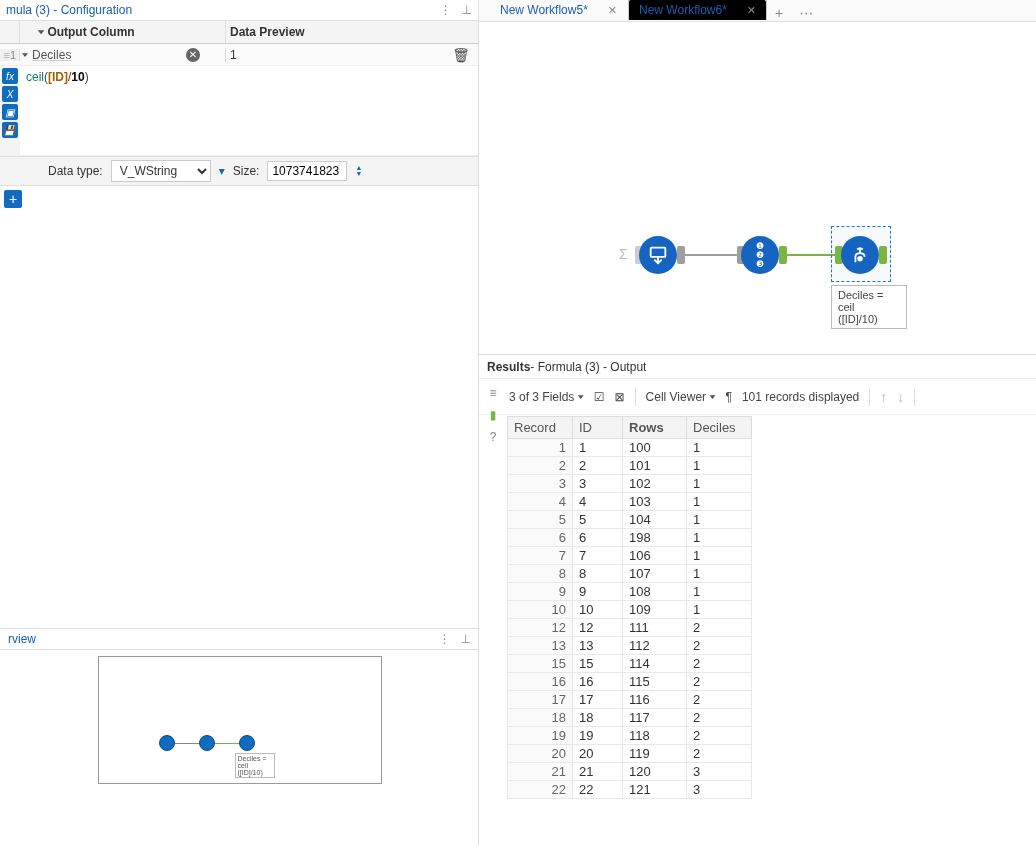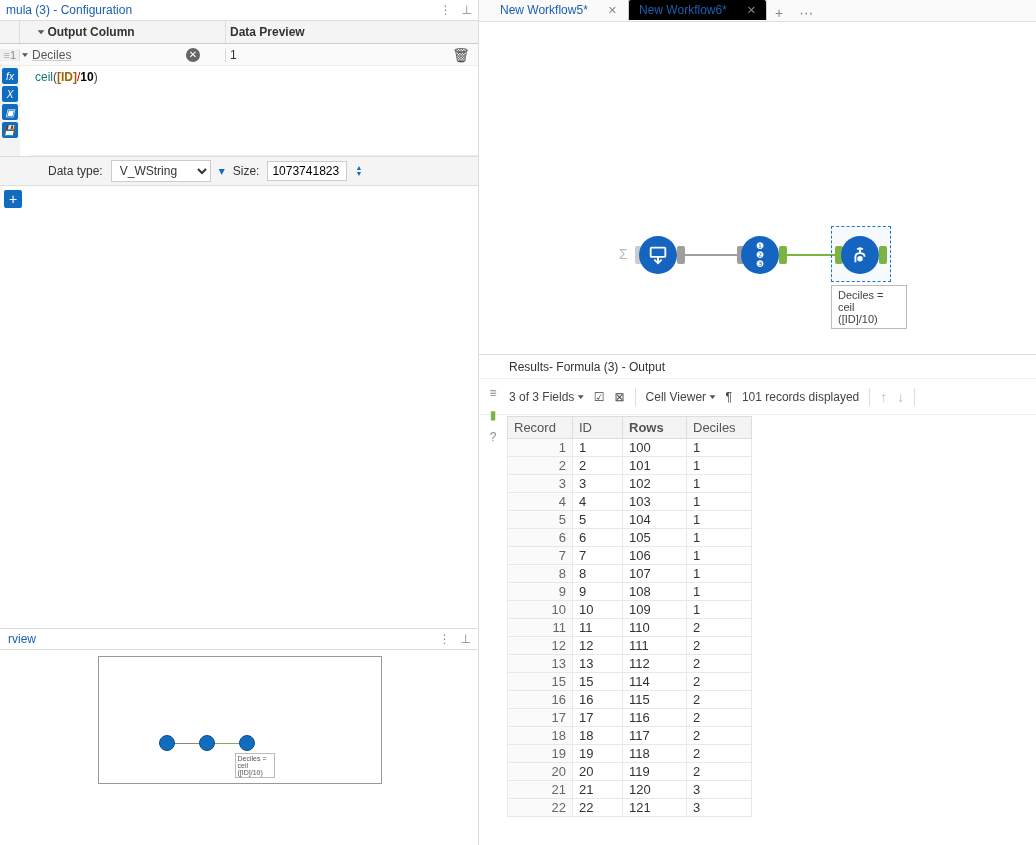--- a/index.html
+++ b/index.html
@@ -15,21 +15,21 @@
 .gh-gut { width: 20px; border-right: 1px solid #ddd; }
 .gh-out { width: 206px; border-right: 1px solid #ddd; font-weight: bold; display: flex; align-items: center; padding-left: 18px; }
 .gh-prev { flex: 1; font-weight: bold; display: flex; align-items: center; padding-left: 4px; }
 .row-output { display: flex; height: 22px; align-items: center; border-bottom: 1px solid #eee; background: #fafafa; }
 .rg { width: 20px; background: #f0f0f0; display: flex; align-items: center; justify-content: flex-end; padding-right: 3px; color: #888; font-size: 11px; border-right: 1px solid #ddd;}
 .rf { width: 206px; display: flex; align-items: center; gap: 4px; padding-left: 2px; border-right: 1px solid #ddd;}
 .rf input { border: none; background: transparent; font-size: 12px; color: #555; width: 150px; text-decoration: underline; text-decoration-color: #ccc;}
 .clearx { width: 14px; height: 14px; background: #666; border-radius: 50%; color: #fff; display: flex; align-items: center; justify-content: center; font-size: 10px; }
 .rprev { flex: 1; padding-left: 4px; color: #333; display:flex; align-items:center;}
 .trash { margin-left: auto; margin-right: 8px; color: #444; font-size: 14px;}
-.expr-row { display: flex; gap: 9px; }
+.expr-row { display: flex; }
 .icon-col { width: 20px; background: #f4f4f4; display: flex; flex-direction: column; align-items: center; gap: 2px; padding-top: 2px;}
 .icon-btn { width: 16px; height: 16px; background: #0f6cbf; color: #fff; font-size: 10px; font-style: italic; display: flex; align-items: center; justify-content: center; border-radius: 2px; }
 .expr-area { flex: 1; height: 90px; padding: 4px 6px; font-family: Consolas, monospace; font-size: 12px; border-bottom: 1px solid #eee;}
 .tok-fn { color: #0f766e; }
 .tok-bk { color: #444; }
 .tok-fld { color: #a16207; font-weight: bold; }
 .tok-op { color: #b30000; }
 .tok-num { color: #000; font-weight: bold; }
 .dtype-row { display: flex; align-items: center; height: 30px; background: #f4f4f4; padding-left: 48px; gap: 8px; border-top: 1px solid #ddd; border-bottom: 1px solid #ddd;}
 .dtype-row select, .dtype-row input { font-size: 12px; padding: 2px 4px; border: 1px solid #ccc; background: #fff; }
@@ -54,21 +54,21 @@
 .tab-add { color: #888; padding: 0 8px; font-size: 14px;}
 .canvas { height: 333px; position: relative; background: #fff; border-bottom: 1px solid #ddd; }
 .cnv-node { position: absolute; width: 38px; height: 38px; border-radius: 50%; background: #1565c0; display: flex; align-items: center; justify-content: center; color: #fff; font-size: 14px;}
 .cnv-sel { position: absolute; border: 1px dashed #1976d2; background: rgba(25,118,210,0.04);}
 .cnv-anno { position: absolute; border: 1px solid #bbb; padding: 3px 6px; font-size: 11px; color: #444; background: #fefefe;}
 .anchor { position: absolute; width: 8px; height: 18px; border-radius: 2px;}
 .wire { position: absolute; height: 2px;}
 .sigma { position:absolute; color:#bbb; font-size:14px;}
 
 .results-hdr { height: 24px; display: flex; align-items: center; padding: 0 8px; border-bottom: 1px solid #eee; color: #333; font-size: 12px;}
-.results-hdr b { font-weight: normal; margin-left: 22px; }
+.results-hdr b { font-weight: bold; }
 .res-toolbar { height: 36px; display: flex; align-items: center; padding: 0 12px 0 30px; gap: 10px; border-bottom: 1px solid #eee; color: #444; text-align: center;}
 .vbar { width: 1px; height: 18px; background: #ddd;}
 .arrow-btn { color: #bbb; font-size: 14px; }
 .side-icons { position: absolute; left: 4px; top: 386px; width: 20px; display: flex; flex-direction: column; gap: 8px; align-items: center;}
 .side-icons span { color: #888; font-size: 12px;}
 .grid-wrap { position: absolute; left: 28px; top: 416px; right: 0; bottom: 0; overflow: hidden; }
 table.res { border-collapse: collapse; font-size: 13px;}
 table.res th { background: #f4f4f4; text-align: left; font-weight: normal; color: #555; padding: 3px 6px; border: 1px solid #ddd;}
 table.res td { padding: 1px 6px; border: 1px solid #e8e8e8; color: #333; height:18px;}
 table.res td.rn { text-align: right; background: #fafafa; color: #666;}
@@ -254,21 +254,21 @@
           </tr>
           <tr>
             <td class="rn">5</td>
             <td>5</td>
             <td>104</td>
             <td>1</td>
           </tr>
           <tr>
             <td class="rn">6</td>
             <td>6</td>
-            <td>105</td>
+            <td>198</td>
             <td>1</td>
           </tr>
           <tr>
             <td class="rn">7</td>
             <td>7</td>
             <td>106</td>
             <td>1</td>
           </tr>
           <tr>
             <td class="rn">8</td>
@@ -280,26 +280,20 @@
             <td class="rn">9</td>
             <td>9</td>
             <td>108</td>
             <td>1</td>
           </tr>
           <tr>
             <td class="rn">10</td>
             <td>10</td>
             <td>109</td>
             <td>1</td>
-          </tr>
-          <tr>
-            <td class="rn">11</td>
-            <td>11</td>
-            <td>110</td>
-            <td>2</td>
           </tr>
           <tr>
             <td class="rn">12</td>
             <td>12</td>
             <td>111</td>
             <td>2</td>
           </tr>
           <tr>
             <td class="rn">13</td>
             <td>13</td>

